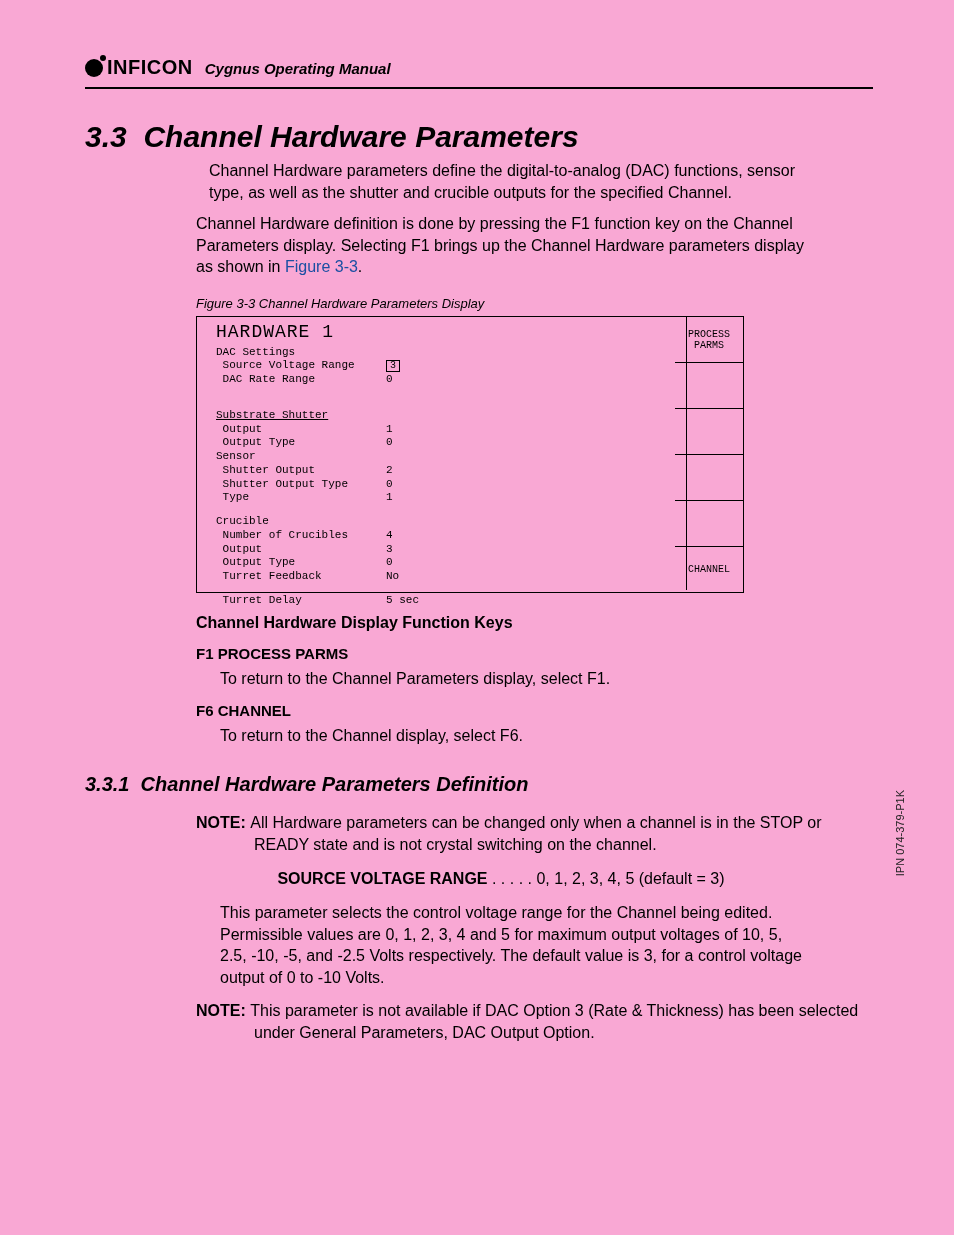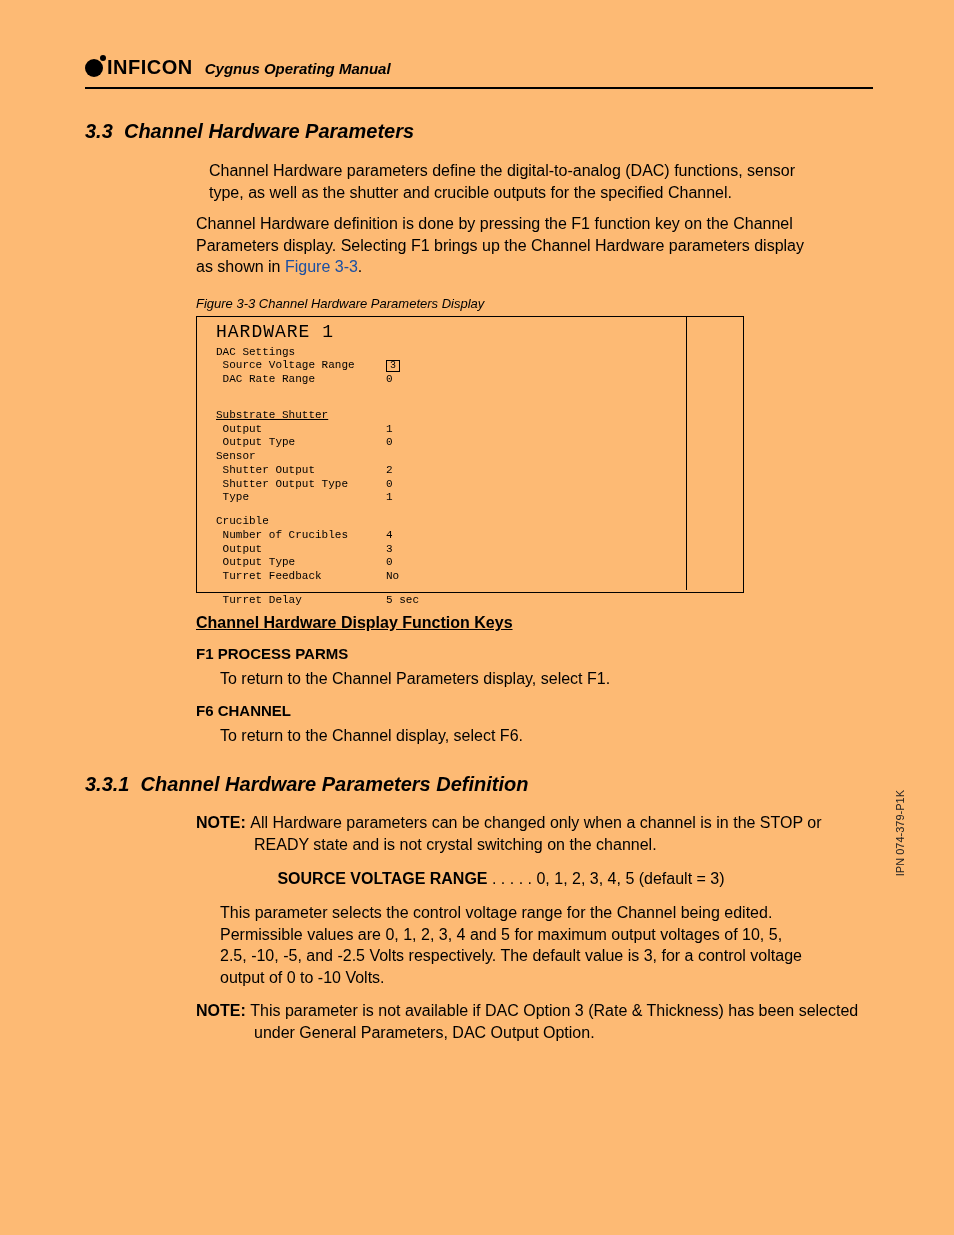--- a/index.html
+++ b/index.html
@@ -1,52 +1,52 @@
 <!DOCTYPE html>
 <html><head>
 <meta charset="utf-8">
 <style>
   html,body{margin:0;padding:0;background:#fff;}
   .page{
     position:relative;
     width:954px;
     height:1235px;
-    background:#fdba74;
+    background:#f9a8d4;
     font-family:Arial,Helvetica,sans-serif;
     color:#000;
   }
   .hdr{
     position:absolute;left:85px;top:56px;width:788px;
     border-bottom:2px solid #000;padding-bottom:8px;
     display:flex;align-items:flex-end;gap:12px;
   }
   .logo{display:flex;align-items:center;gap:4px;font-weight:700;font-size:20px;letter-spacing:.5px;}
   .logo-mark{width:18px;height:18px;border-radius:50%;background:#000;display:inline-block;position:relative;}
   .logo-mark::after{content:"";position:absolute;right:-3px;top:-4px;width:6px;height:6px;border-radius:50%;background:#000;}
   .manual{font-style:italic;font-weight:700;font-size:15px;margin-bottom:2px;}
-  .h1{position:absolute;left:85px;top:120px;font-size:20px;font-weight:700;font-style:italic;font-family:Arial,Helvetica,sans-serif;}
+  .h1{position:absolute;left:85px;top:120px;font-size:30px;font-weight:700;font-style:italic;font-family:Arial,Helvetica,sans-serif;}
   .body-col{position:absolute;left:196px;width:610px;font-size:16px;line-height:1.35;}
   .p1{top:160px;}
   .p2{top:213px;}
   .link{color:#1a4fa3;}
   .fig-cap{position:absolute;left:196px;top:296px;font-style:italic;font-size:13px;}
   
   .hw{position:absolute;left:196px;top:316px;width:546px;height:275px;border:1px solid #000;font-family:"Courier New",monospace;}
   .hw-main{position:absolute;left:13px;top:0;width:476px;height:273px;border-right:1px solid #000;font-size:11px;line-height:1.25;}
   .hw-title{font-family:"Courier New",monospace;font-size:18px;padding:4px 6px 2px 6px;letter-spacing:1px;}
   .hw-body{padding:0 6px 4px 6px;}
   .hw-row{display:flex;}
   .hw-lbl{width:170px;white-space:pre;}
   .hw-val{white-space:pre;}
   .hw-side{position:absolute;right:0;top:0;width:68px;height:273px;font-size:10px;text-align:center;}
   .hw-side .btn{border-bottom:1px solid #000;height:45px;display:flex;align-items:center;justify-content:center;white-space:pre;}
   .hw-side .btn:last-child{border-bottom:none;}
   .boxnum{display:inline-block;border:1px solid #000;padding:0 3px;line-height:1;font-size:10px;}
   .sect-hdr{position:absolute;left:196px;font-weight:700;font-size:16px;}
-  .underline{text-decoration:underline;text-align:center;}
+  .underline{text-align:center;}
   .fk{position:absolute;left:196px;font-weight:700;font-size:15px;}
   .fk-body{position:absolute;left:220px;width:580px;font-size:16px;}
   .h2{position:absolute;left:85px;font-size:20px;font-weight:700;font-style:italic;}
   .note{position:absolute;left:196px;width:610px;font-size:16px;line-height:1.35;}
   .note b{font-weight:700;}
   .param{position:absolute;left:196px;width:610px;font-size:16px;}
   .param-body{position:absolute;left:220px;width:585px;font-size:16px;line-height:1.35;}
   .side-code{position:absolute;right:60px;top:790px;transform:rotate(-90deg);transform-origin:right top;font-size:11px;color:#222;}
   .footer{position:absolute;left:85px;bottom:55px;width:788px;border-top:2px solid #000;padding-top:6px;}
   .pgnum{font-weight:700;font-style:italic;font-size:16px;}
@@ -126,20 +126,29 @@
             <div class="hw-lbl"> Turret Feedback</div>
             <div class="hw-val">No</div>
           </div>
           <div style="height: 10px;"></div>
           <div class="hw-row">
             <div class="hw-lbl"> Turret Delay</div>
             <div class="hw-val">5 sec</div>
           </div>
         </div>
   </div>
+  <div class="hw-side" id="hw-side">
+        <div class="btn">PROCESS
+PARMS</div>
+        <div class="btn"></div>
+        <div class="btn"></div>
+        <div class="btn"></div>
+        <div class="btn"></div>
+        <div class="btn">CHANNEL</div>
+      </div>
 </div>
 
 <div class="sect-hdr underline" style="top:614px;">Channel Hardware Display Function Keys</div>
 <div class="fk" style="top:645px;">F1 PROCESS PARMS</div>
 <div class="fk-body" style="top:670px;">To return to the Channel Parameters display, select F1.</div>
 <div class="fk" style="top:702px;">F6 CHANNEL</div>
 <div class="fk-body" style="top:727px;">To return to the Channel display, select F6.</div>
 
 <div class="h2" style="top:773px;">
   <span>3.3.1</span>&nbsp;&nbsp;<span>Channel Hardware Parameters Definition</span>

